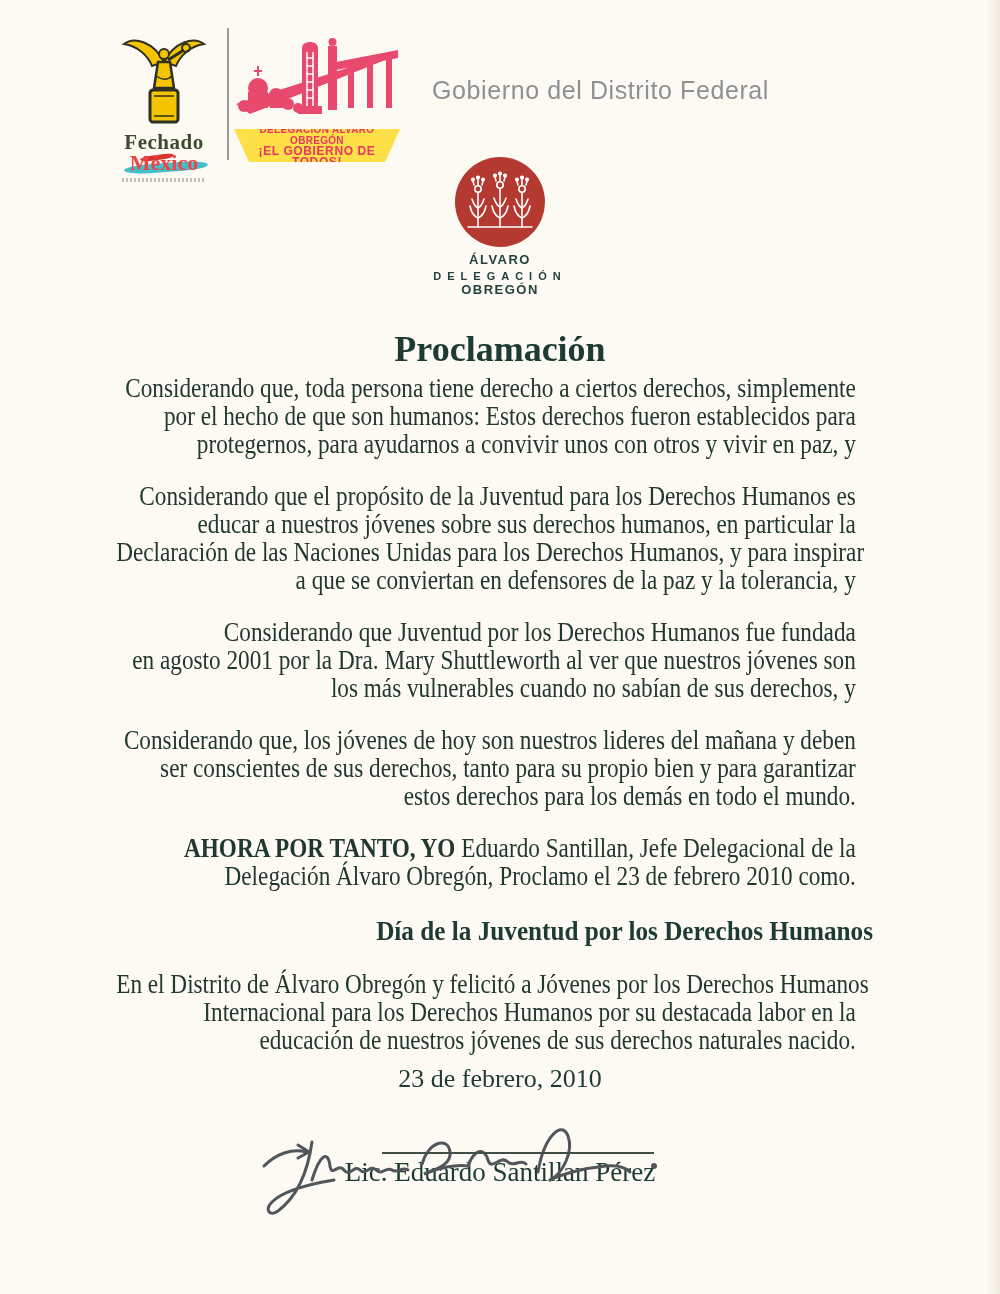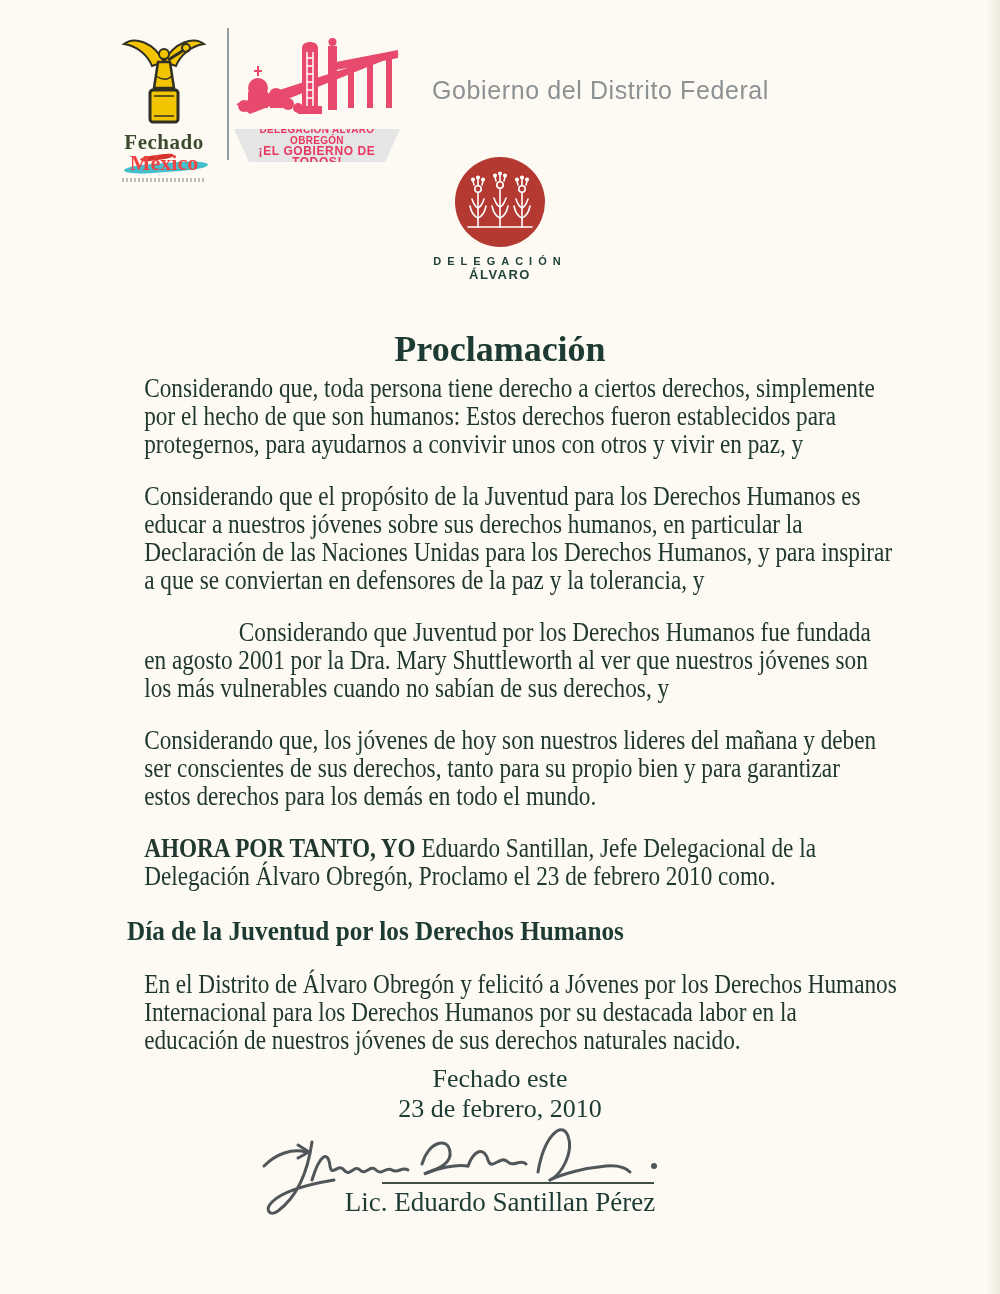--- a/index.html
+++ b/index.html
@@ -17,41 +17,41 @@
   .city-word1{font-size:21px;font-weight:bold;color:#3c4a2e;line-height:20px;letter-spacing:0.5px;}
   .city-word2{font-size:22px;font-weight:bold;color:#ef4444;line-height:21px;position:relative;display:inline-block;}
   .city-word2 .swish{position:absolute;left:-6px;bottom:1px;width:84px;height:9px;background:#22b3c6;
     border-radius:60%/100%;transform:rotate(-4deg);z-index:-1;opacity:.85;}
   .city-word2 .redmark{position:absolute;left:10px;top:3px;width:34px;height:5px;background:#d6342c;
     border-radius:50%/90%;transform:rotate(-8deg);z-index:-1;}
   .city-tagline{margin:4px auto 0;width:84px;height:4px;opacity:.55;
     background:repeating-linear-gradient(90deg,#8f8f7e 0 2px,transparent 2px 4px);}
   .hdr-divider{position:absolute;left:227px;top:0px;width:2px;height:132px;background:#979d9c;}
   .skyline-wrap{position:absolute;left:234px;top:4px;width:170px;text-align:center;}
-  .banner{margin-top:1px;width:166px;height:33px;background:#e5e5e5;
+  .banner{margin-top:1px;width:166px;height:33px;background:#fde047;
     clip-path:polygon(0 0,100% 0,91% 100%,9% 100%);
     display:flex;flex-direction:column;justify-content:center;align-items:center;}
   .banner div{font-family:"Liberation Sans",sans-serif;font-weight:bold;color:#e8365f;line-height:11px;}
   .banner .b1{font-size:10px;letter-spacing:0.3px;}
   .banner .b2{font-size:12px;letter-spacing:0.6px;}
   .gov{position:absolute;left:432px;top:48px;font-family:"Liberation Sans",sans-serif;}
   .gov-1{font-size:25px;color:#8d9192;letter-spacing:0.6px;}
   .gov-2{font-size:30px;font-weight:bold;color:#394440;letter-spacing:0.6px;margin-top:3px;}
 
   
   .seal{position:absolute;top:156px;left:0;width:100%;text-align:center;}
   .seal-cap{font-family:"Liberation Sans",sans-serif;font-weight:bold;color:#21423a;}
   .seal-cap1{font-size:11px;letter-spacing:6px;margin-top:3px;}
   .seal-cap2{font-size:13px;letter-spacing:1.5px;line-height:15px;}
   .seal-cap3{font-size:13px;letter-spacing:1.5px;line-height:15px;}
 
   
   .doc-title{position:absolute;top:296px;left:0;width:100%;text-align:center;
     font-size:36px;font-weight:bold;color:#1d3b33;margin-top:32px;}
-  .content{position:absolute;top:374px;left:84px;width:860px;text-align:left;color:#21382f;}
+  .content{position:absolute;top:374px;left:56px;width:860px;text-align:right;color:#21382f;}
   .para{font-size:27px;line-height:28px;transform:scaleX(0.86);transform-origin:50% 0;margin:0 0 24px 0;}
   .pline{white-space:nowrap;}
   .indent-right{padding-left:110px;}
   .bold{font-weight:bold;}
   .day-heading{font-size:28px;font-weight:bold;line-height:34px;margin:4px 0 22px 0;
     transform:scaleX(0.9);transform-origin:50% 0;color:#1d3b33;}
 
   
   .sig-block{position:absolute;top:1064px;left:0;width:1000px;text-align:center;color:#1d3b33;}
   .dated-line{font-size:26px;line-height:30px;}
@@ -172,22 +172,23 @@
         <path d="M68,62 C63,60 61,55 60,50 M68,62 C73,60 75,55 76,50"></path>
         <path d="M68,52 C64,50 63,46 62,43 M68,52 C72,50 73,46 74,43"></path>
         <circle cx="68" cy="33" r="3.2"></circle>
         <path d="M64,29 L63,25 M68,29 L68,23 M72,29 L73,25"></path>
         <circle cx="63" cy="23.5" r="1.3" fill="#fff"></circle>
           <circle cx="68" cy="21.5" r="1.3" fill="#fff"></circle>
           <circle cx="73" cy="23.5" r="1.3" fill="#fff"></circle>
       </g>
     </g>
   </svg>
+  <div class="seal-cap seal-cap2">ÁLVARO</div>
   <div class="seal-cap seal-cap1">DELEGACIÓN</div>
-  <div class="seal-cap seal-cap2">ÁLVARO</div>
+  <div class="seal-cap seal-cap3">OBREGÓN</div>
 </div>
 
 <div class="doc-title">Proclamación</div>
 
 <div class="content">
 
   <div class="para">
     <div class="pline">Considerando que, toda persona tiene derecho a ciertos derechos, simplemente</div>
     <div class="pline">por el hecho de que son humanos: Estos derechos fueron establecidos para</div>
     <div class="pline">protegernos, para ayudarnos a convivir unos con otros y vivir en paz, y</div>
@@ -220,21 +221,20 @@
   <div class="day-heading">Día de la Juventud por los Derechos Humanos</div>
 
   <div class="para">
     <div class="pline">En el Distrito de Álvaro Obregón y felicitó a Jóvenes por los Derechos Humanos</div>
     <div class="pline">Internacional para los Derechos Humanos por su destacada labor en la</div>
     <div class="pline">educación de nuestros jóvenes de sus derechos naturales nacido.</div>
   </div>
 </div>
 
 <div class="sig-block">
-  <div class="dated-line">Fechado este</div>
   <div class="dated-line">23 de febrero, 2010</div>
 
   <svg class="sig-svg" width="430" height="110" viewBox="0 0 430 110">
     <g stroke="#51565a" stroke-width="3" fill="none" stroke-linecap="round">
 
       <path d="M14,58 C26,46 42,40 56,44"></path>
       <path d="M48,37 L59,44 L48,50"></path>
 
       <path d="M62,34 C58,62 48,88 28,103 C20,109 14,102 22,94 C34,82 60,76 84,72"></path>
 

